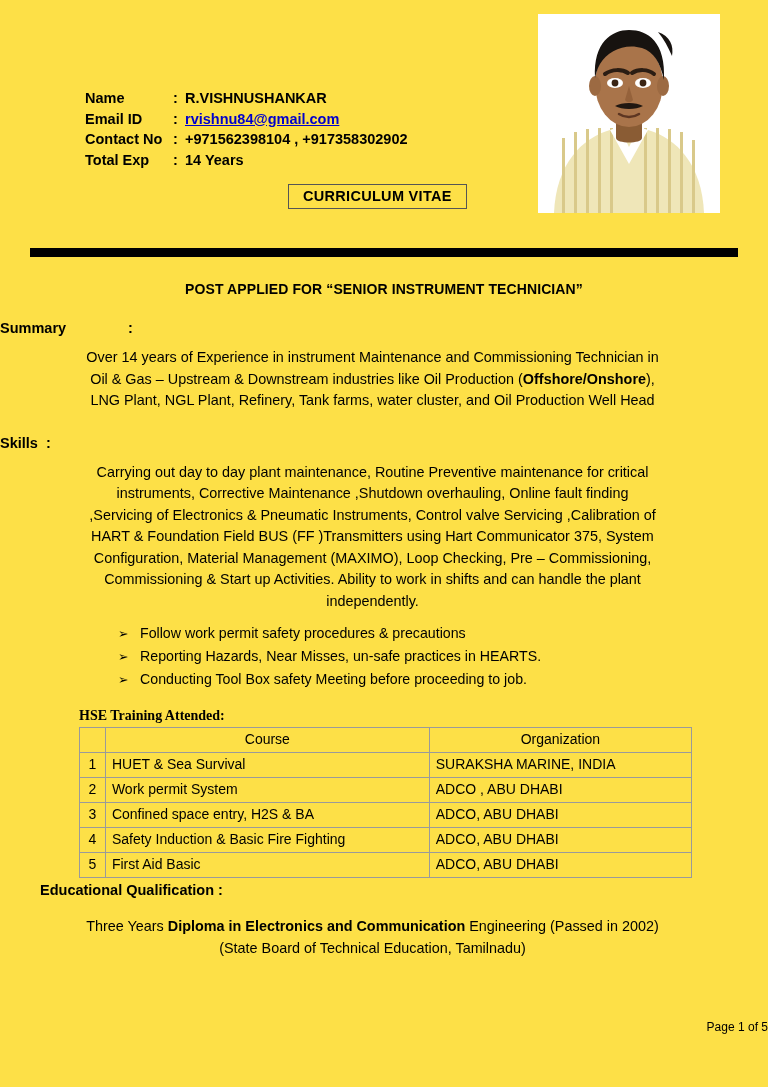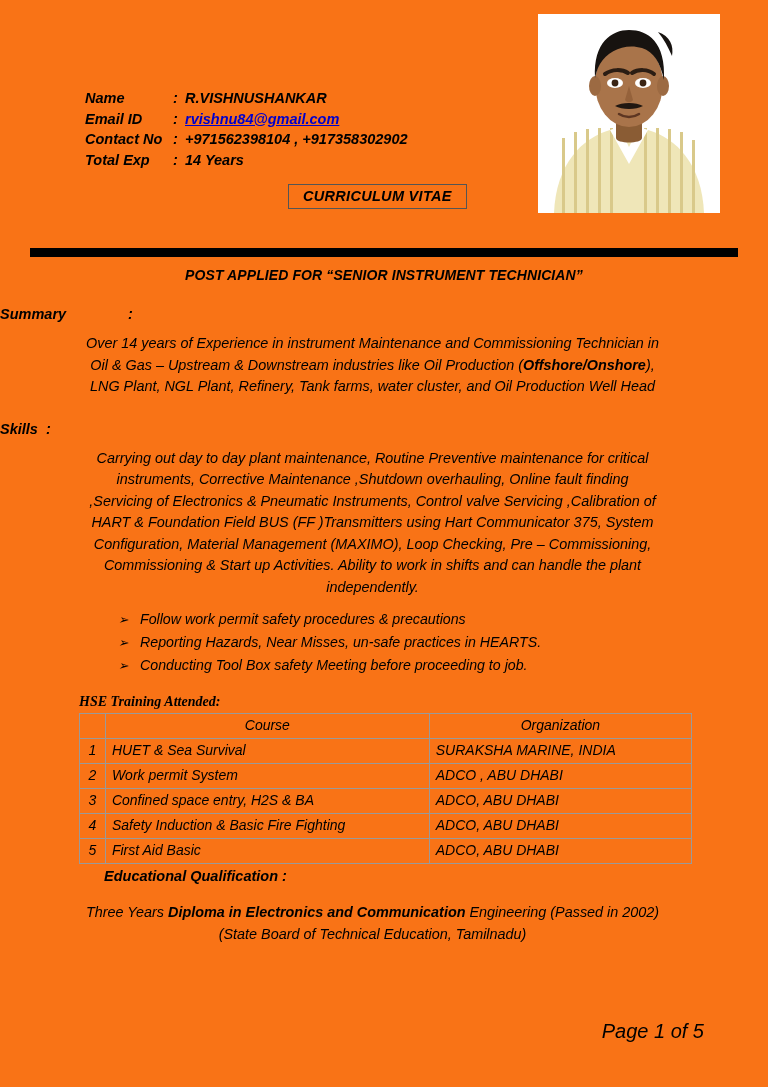--- a/index.html
+++ b/index.html
@@ -12,22 +12,21 @@
     height: 1087px;
     position: relative;
     font-family: "Liberation Sans", sans-serif;
     color: #000000;
     overflow: hidden;
   }
 
   .page {
     position: absolute;
     inset: 0;
-    background: #f97316;
-    font-style: italic;
+    background: #fde047;
   }
 
   
   .header {
     position: absolute;
     left: 0;
     top: 0;
     width: 768px;
     height: 232px;
   }
@@ -94,21 +93,21 @@
     top: 248px;
     width: 708px;
     height: 9px;
     background: #000000;
   }
 
   
   .body-wrap {
     position: absolute;
     left: 0;
-    top: 249px;
+    top: 263px;
     width: 768px;
   }
 
   .post-title {
     text-align: center;
     font-size: 14px;
     font-weight: bold;
     letter-spacing: 0.1px;
     margin: 18px 0 0 0;
     padding: 0 60px;
@@ -185,34 +184,33 @@
   }
   table.training td.c-course { width: 327px; }
   table.training td.c-org { width: 260px; }
   table.training tr.head td {
     text-align: center;
   }
   table.training tr.head td.c-num { text-align: center; }
 
   .edu-head {
     margin: 4px 0 0 0;
-    padding-left: 104px;
+    padding-left: 40px;
     font-size: 14.5px;
     font-weight: bold;
   }
 
   .footer {
     position: absolute;
     left: 0;
     top: 1020px;
     width: 768px;
-    padding-right: 64px;
     box-sizing: border-box;
     text-align: right;
-    font-size: 20px;
+    font-size: 12px;
   }
 </style>
 </head>
 <body>
 
 <div class="page">
 
   <div class="header">
 
     <div class="id-block">

